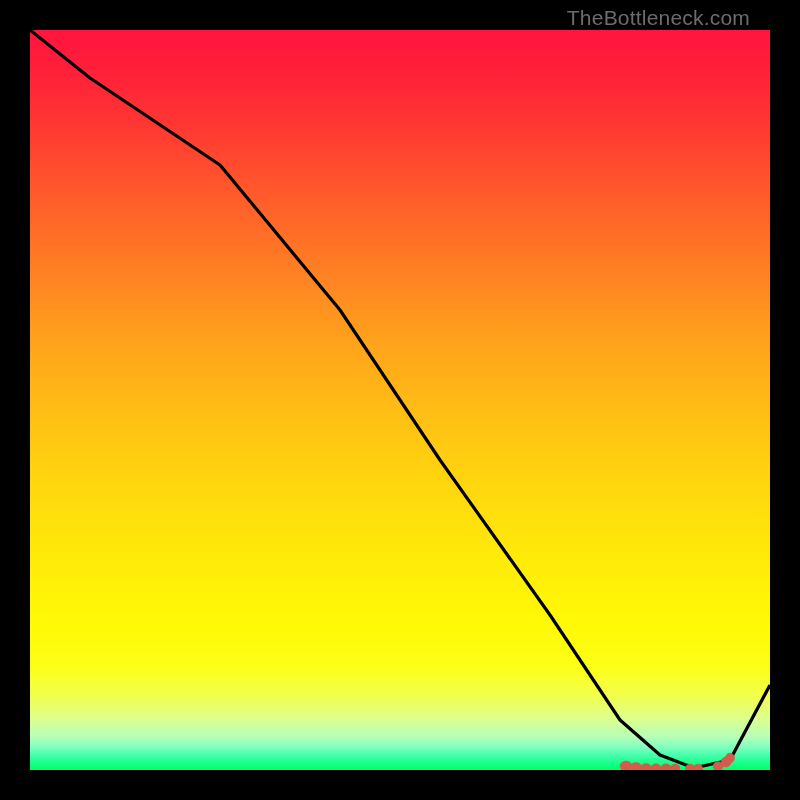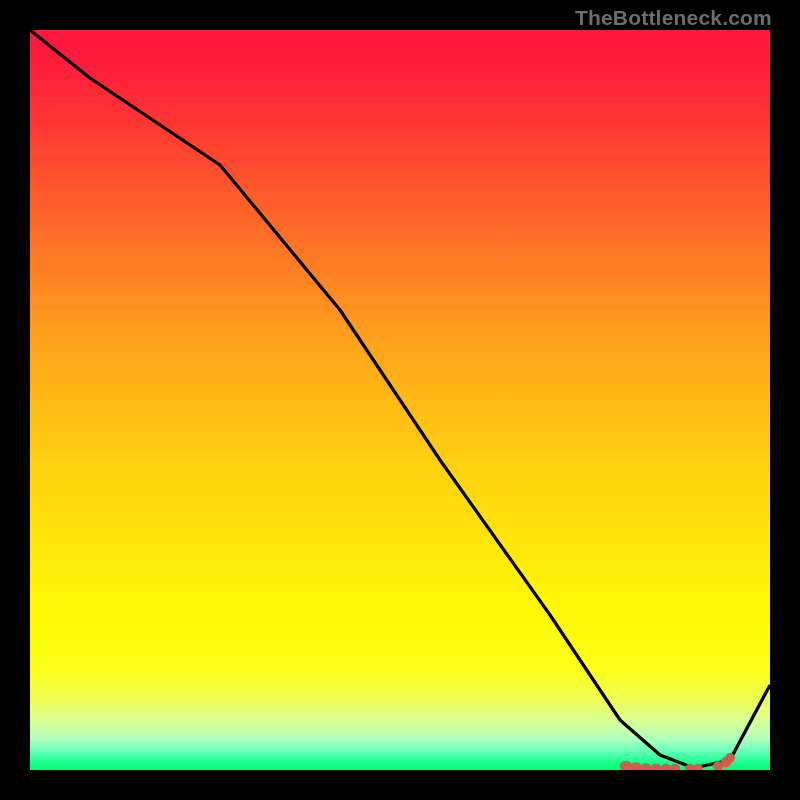--- a/index.html
+++ b/index.html
@@ -51,25 +51,25 @@
       #b6ffb8 95.5%,
       #7cffbe 97%,
       #3bffa6 98.2%,
       #17ff87 99.1%,
       #00ff70 100%
     );
   }
   .watermark {
     position: absolute;
     top: 6px;
-    right: 28px;
+    right: 50px;
     color: #6c6c6c;
     font-size: 21px;
     letter-spacing: 0.2px;
-    font-weight: 700;
+    font-weight: 400;
   }
   svg.overlay {
     position: absolute;
     left: 0;
     top: 0;
   }
 </style>
 </head>
 <body>
 

